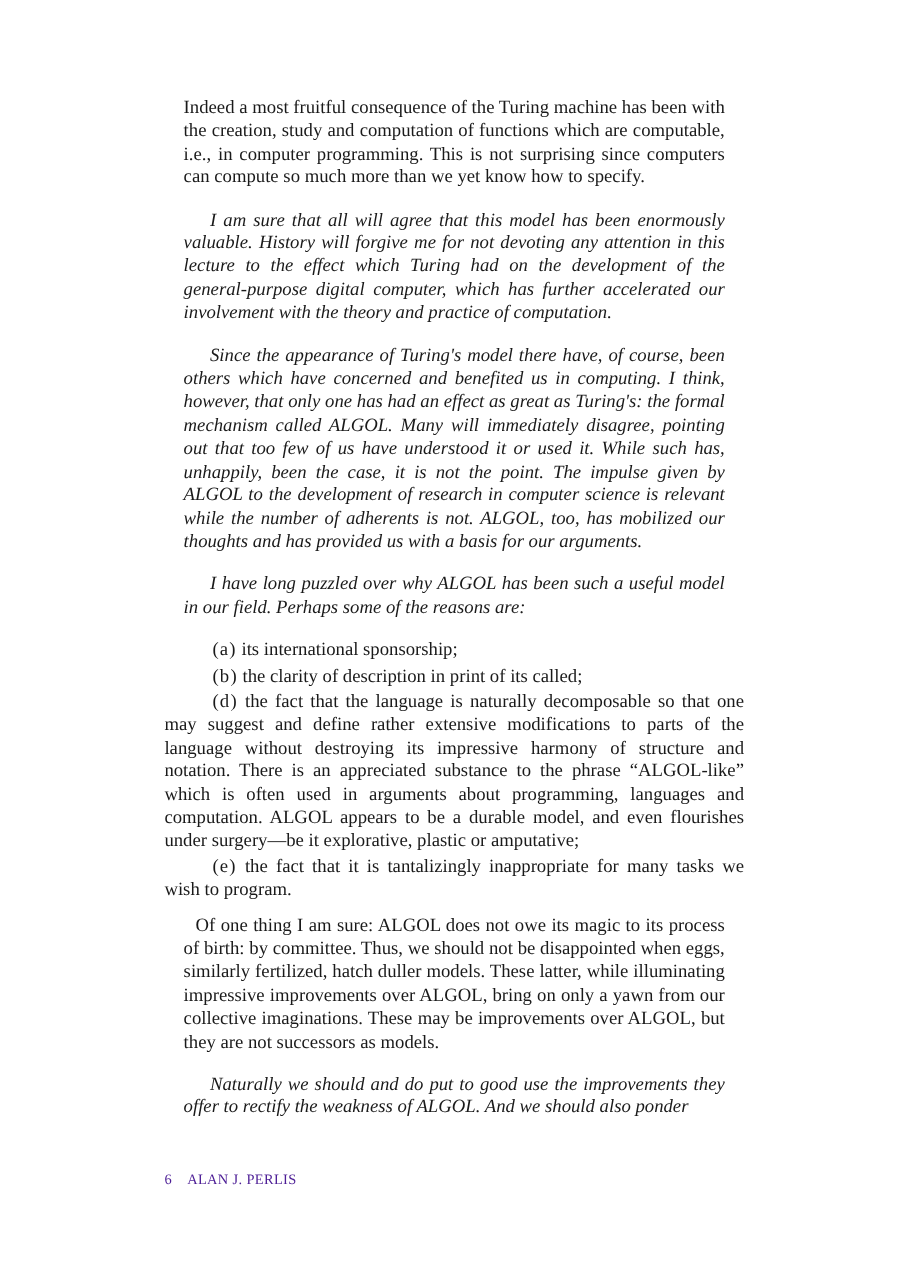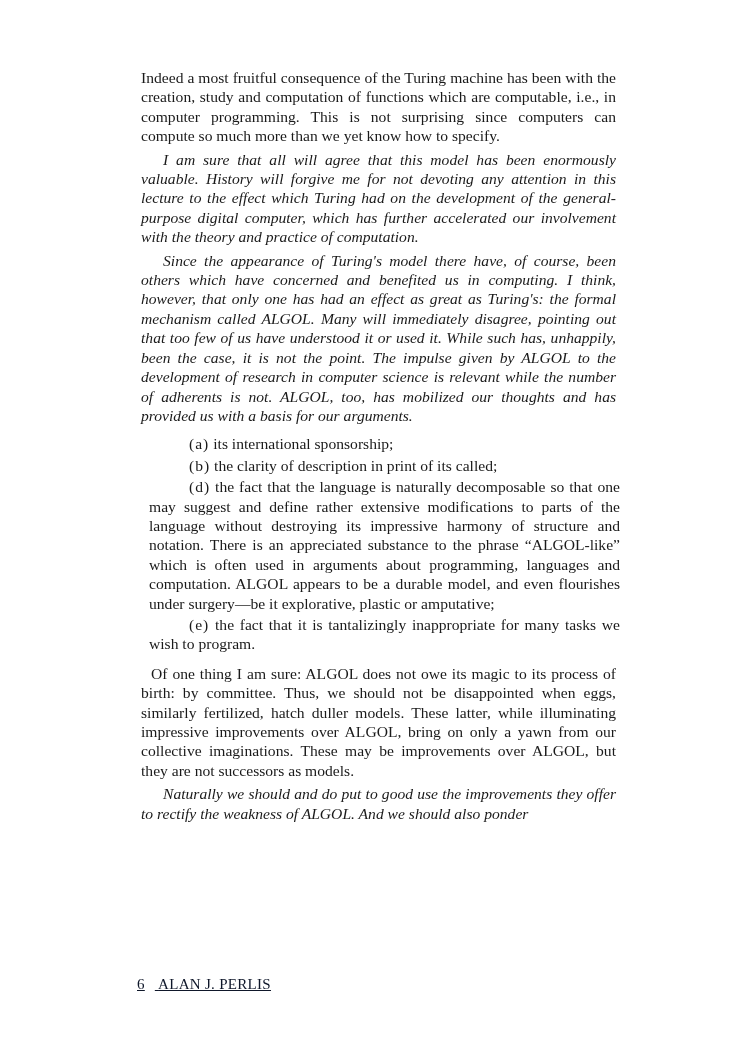--- a/index.html
+++ b/index.html
@@ -17,59 +17,59 @@
     }
     .page {
       position: absolute;
       left: 137px;
       top: 64px;
       width: 483px;
       font-size: 15.6px;
       line-height: 19.4px;
     }
     .page p {
-      margin: 4px;
+      margin: 16px;
       text-align: justify;
       hyphens: manual;
     }
     .indent { text-indent: 22px; font-style: italic; }
     .indent-small { text-indent: 10px; }
     .list {
-      margin: 9px 0 10px 12px;
+      margin: 9px 0 10px 0;
     }
     .list p {
       text-indent: 20px;
       margin: 0 0 2px 0;
     }
     .list .marker {
       display: inline-block;
       min-width: 24px;
       letter-spacing: 1px;
     }
     .gap-before { margin-top: 10px !important; }
     .footer {
       position: absolute;
       left: 137px;
       top: 976px;
-      font-size: 15px;
+      font-size: 12px;
       letter-spacing: 0.3px;
-      color: #0f172a;
-      text-decoration: underline;
+      color: #4c1d95;
     }
     .footer .page-num {
       margin-right: 10px;
     }
   </style>
 </head>
 <body>
 
 <div class="page">
   <p class="">Indeed a most fruitful consequence of the Turing machine has been with the creation, study and computation of functions which are com­putable, i.e., in computer programming. This is not surprising since computers can compute so much more than we yet know how to specify.</p>
   <p class="indent">I am sure that all will agree that this model has been enormously valuable. History will forgive me for not devoting any attention in this lecture to the effect which Turing had on the development of the general-purpose digital computer, which has further accelerated our involvement with the theory and practice of computation.</p>
   <p class="indent">Since the appearance of Turing's model there have, of course, been others which have concerned and benefited us in computing. I think, however, that only one has had an effect as great as Turing's: the formal mechanism called ALGOL. Many will immediately disagree, pointing out that too few of us have understood it or used it. While such has, unhappily, been the case, it is not the point. The impulse given by ALGOL to the development of research in computer science is relevant while the number of adherents is not. ALGOL, too, has mobilized our thoughts and has provided us with a basis for our arguments.</p>
+  <p class="indent">I have long puzzled over why ALGOL has been such a useful model in our field. Perhaps some of the reasons are:</p>
 
   <div class="list">
     <p><span class="marker">(a)</span> <span>its international sponsorship;</span></p>
     <p><span class="marker">(b)</span> <span>the clarity of description in print of its called;</span></p>
     <p><span class="marker">(d)</span> <span>the fact that the language is naturally decomposable so that one may suggest and define rather extensive modifications to parts of the language without destroying its impressive harmony of struc­ture and notation. There is an appreciated substance to the phrase “ALGOL-like” which is often used in arguments about programming, languages and computation. ALGOL appears to be a durable model, and even flourishes under surgery—be it explorative, plastic or am­putative;</span></p>
     <p><span class="marker">(e)</span> <span>the fact that it is tantalizingly inappropriate for many tasks we wish to program.</span></p>
   </div>
 
   <p class="indent-small gap-before">Of one thing I am sure: ALGOL does not owe its magic to its process of birth: by committee. Thus, we should not be disappointed when eggs, similarly fertilized, hatch duller models. These latter, while illuminating impressive improvements over ALGOL, bring on only a yawn from our collective imaginations. These may be improvements over ALGOL, but they are not successors as models.</p>
   <p class="indent">Naturally we should and do put to good use the improvements they offer to rectify the weakness of ALGOL. And we should also ponder</p>

